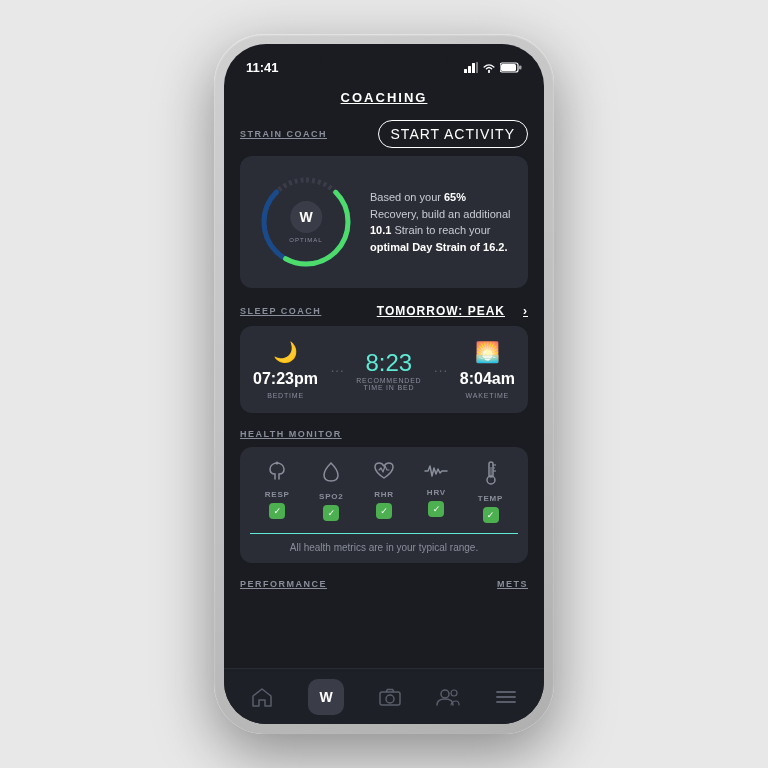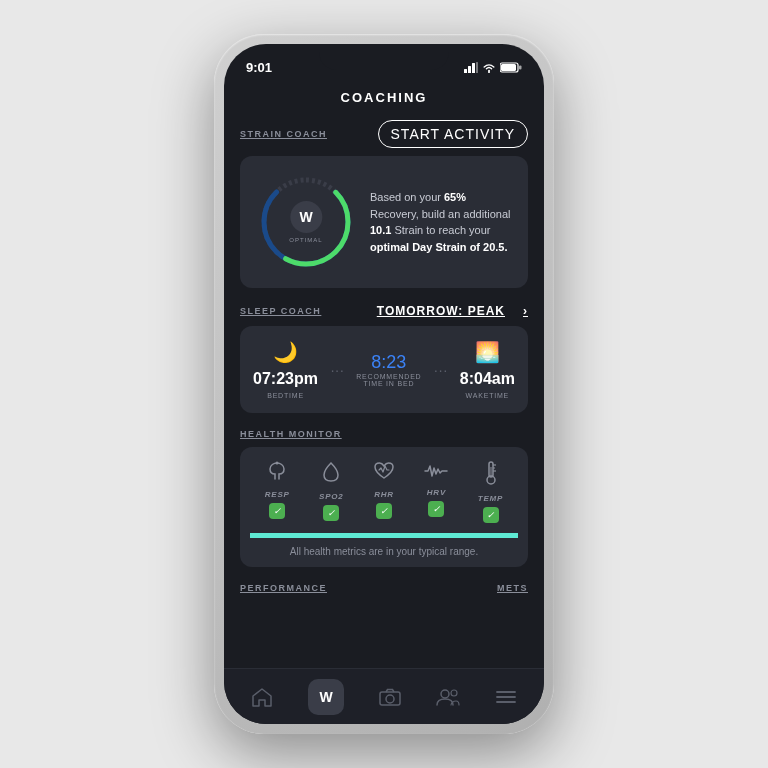--- a/index.html
+++ b/index.html
@@ -83,20 +83,21 @@
       text-align: center;
       padding: 8px 0 6px 0;
     }
 
     .header-title {
       color: #ffffff;
       font-size: 13px;
       font-weight: 700;
       letter-spacing: 2px;
       text-transform: uppercase;
+      text-decoration: underline;
     }
 
     
     .main-scroll {
       flex: 1;
       overflow-y: auto;
       padding: 0 16px;
       scrollbar-width: none;
     }
     .main-scroll::-webkit-scrollbar { display: none; }
@@ -253,22 +254,22 @@
       text-align: center;
     }
 
     .sleep-center {
       display: flex;
       flex-direction: column;
       align-items: center;
     }
 
     .sleep-big-time {
-      color: #3b82f6;
-      font-size: 18px;
+      color: #5eead4;
+      font-size: 24px;
       font-weight: 300;
     }
 
     .sleep-dots {
       color: #5a5e6a;
       font-size: 14px;
       margin: 0 6px;
     }
 
     
@@ -283,21 +284,20 @@
       display: flex;
       justify-content: space-around;
       margin-bottom: 10px;
     }
 
     .metric-item {
       display: flex;
       flex-direction: column;
       align-items: center;
       gap: 4px;
-      font-style: italic;
     }
 
     .metric-icon {
       font-size: 20px;
       color: #8a8e9a;
     }
 
     .metric-label {
       color: #8a8e9a;
       font-size: 8px;
@@ -316,21 +316,21 @@
       justify-content: center;
       color: #fff;
       font-size: 9px;
     }
 
     .health-status-text {
       text-align: center;
       color: #8a8e9a;
       font-size: 10px;
       padding-top: 8px;
-      border-top: 5px solid #5eead4;
+      border-top: 1px solid #5eead4;
     }
 
     
     .performance-header {
       display: flex;
       justify-content: space-between;
       align-items: center;
       margin-bottom: 12px;
     }
 
@@ -375,21 +375,21 @@
     
   </style>
 </head>
 <body>
 
 <div class="phone-outer">
   <div class="phone-inner">
     <div class="notch"></div>
 
     <div class="status-bar">
-      <span class="status-time">9:01</span>
+      <span class="status-time">11:41</span>
       <div class="status-icons">
         <svg width="14" height="11" viewBox="0 0 14 11">
           <rect x="0" y="7" width="3" height="4" fill="white" rx="0.5"></rect>
           <rect x="4" y="4" width="3" height="7" fill="white" rx="0.5"></rect>
           <rect x="8" y="1" width="3" height="10" fill="white" rx="0.5"></rect>
           <rect x="12" y="0" width="2" height="11" fill="white" opacity="0.4" rx="0.5"></rect>
         </svg>
         <svg width="14" height="11" viewBox="0 0 16 12">
           <path d="M8 9.5 L8 11.5" stroke="white" stroke-width="2" stroke-linecap="round"></path>
           <path d="M5 7.5 Q8 4.5 11 7.5" stroke="white" stroke-width="1.5" fill="none" stroke-linecap="round"></path>
@@ -431,21 +431,21 @@
               <div class="gauge-w">W</div>
               <span class="gauge-label-bottom">OPTIMAL</span>
             </div>
           </div>
 
           <div class="strain-text">
             <p>
               Based on your <strong>65%</strong>
               Recovery, build an additional
               <strong>10.1</strong>
-              Strain to reach your <strong>optimal Day Strain of <span>20.5</span>.</strong>
+              Strain to reach your <strong>optimal Day Strain of <span>16.2</span>.</strong>
             </p>
           </div>
         </div>
 
         <div class="section-header">
           <span class="section-label">SLEEP COACH</span>
           <div class="tomorrow-link">
             <span>TOMORROW: PEAK</span>
             <span>›</span>
           </div>

